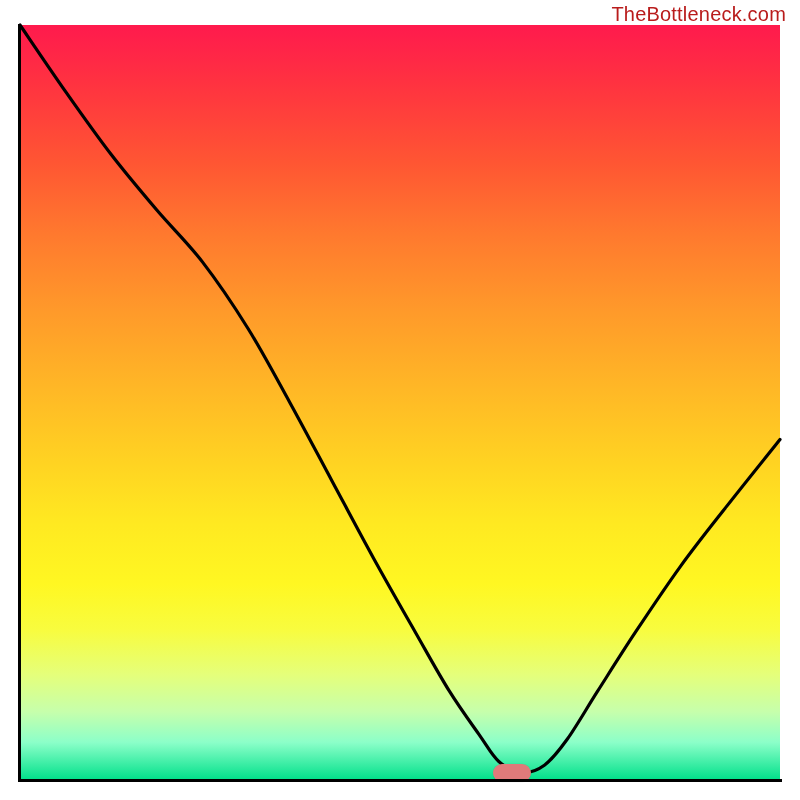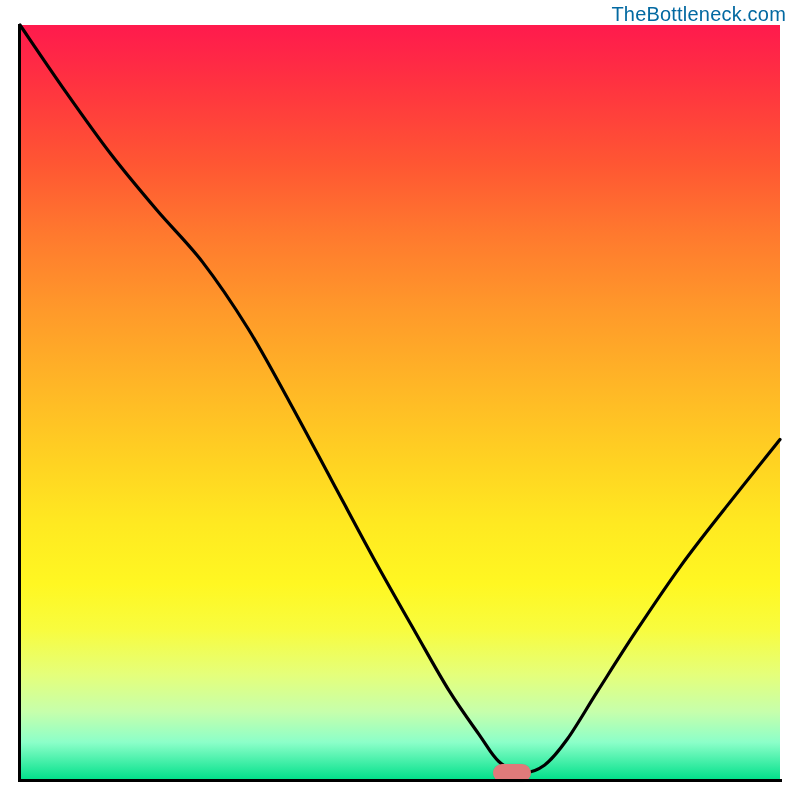--- a/index.html
+++ b/index.html
@@ -54,21 +54,21 @@
     top: 779px;
     width: 764px;
     height: 3px;
   }
   .watermark {
     position: absolute;
     top: 3px;
     right: 14px;
     font-family: Arial, Helvetica, sans-serif;
     font-size: 20px;
-    color: #0369a1;
+    color: #b91c1c;
     letter-spacing: 0.2px;
   }
   svg.curve {
     position: absolute;
     left: 20px;
     top: 25px;
     width: 760px;
     height: 755px;
     overflow: visible;
   }

